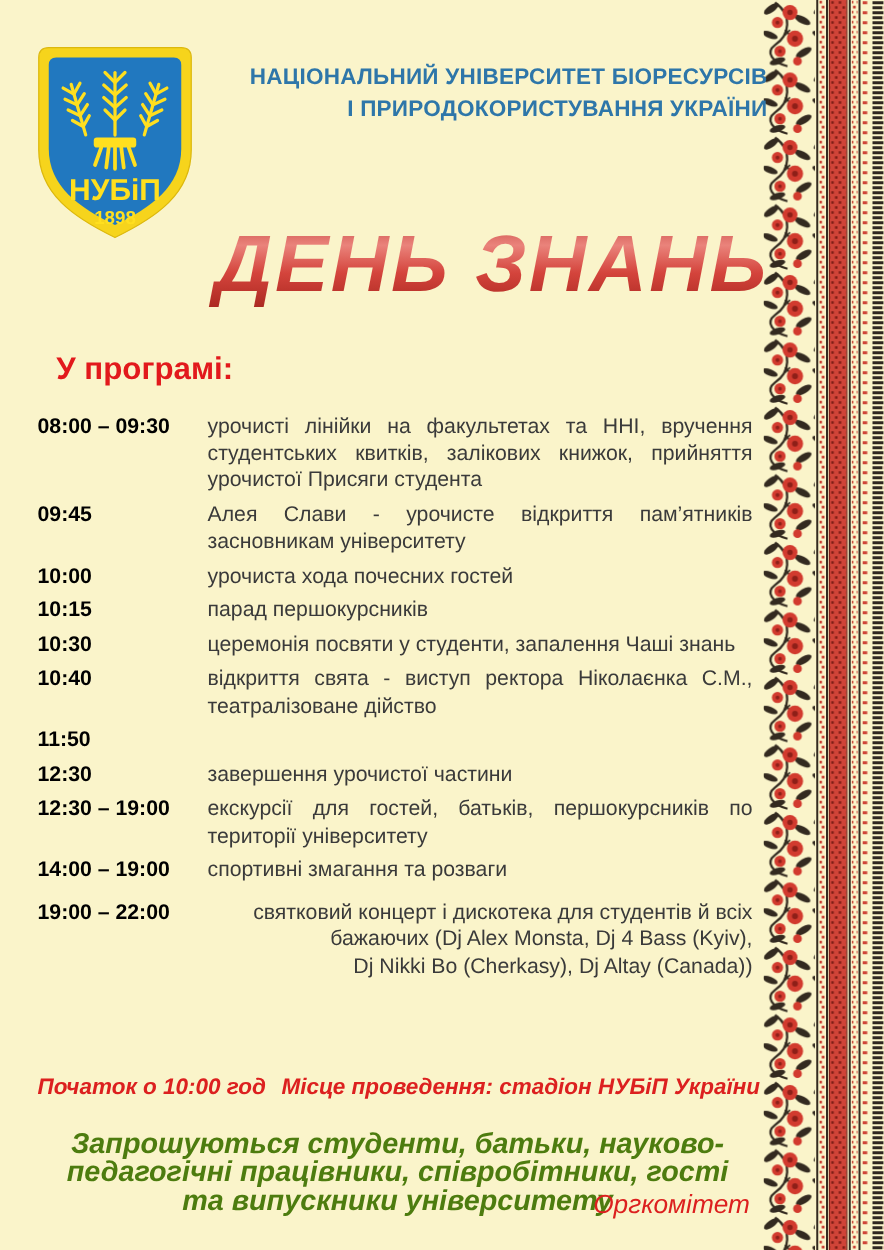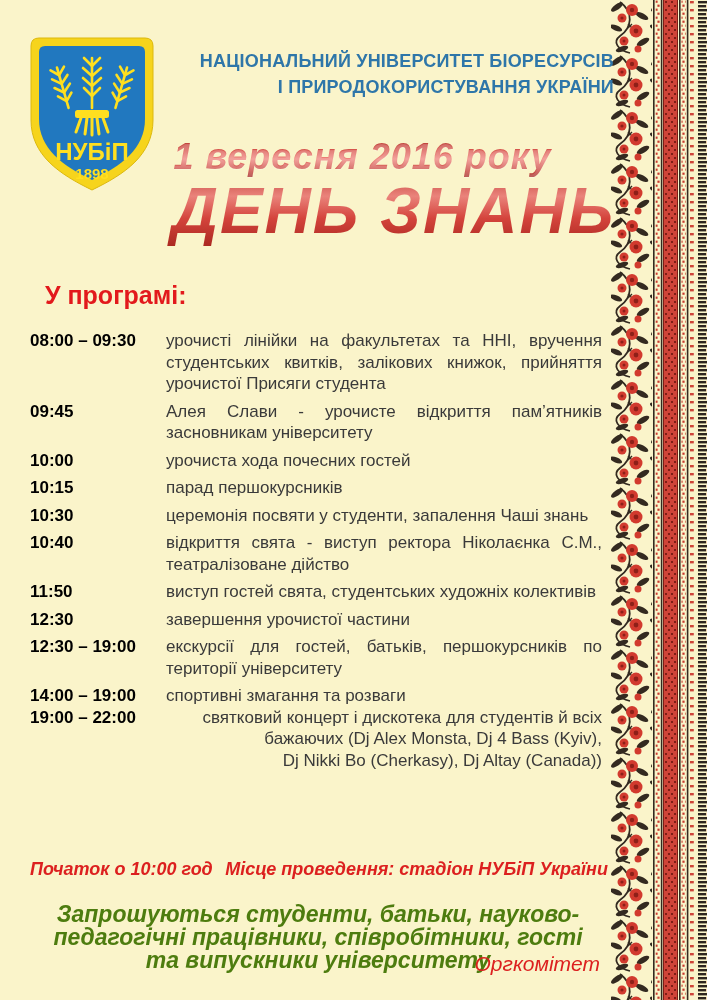--- a/index.html
+++ b/index.html
@@ -42,21 +42,21 @@
     -webkit-background-clip:text; background-clip:text;
     -webkit-text-fill-color:transparent;
   }
   
   .program-heading {
     position:absolute; left:45px; top:281px; width:580px;
     font-size:25px; font-weight:bold; color:#e2191c;
   }
   .schedule { position:absolute; left:30px; top:330px; width:578px; font-size:17px; line-height:21.5px; }
   .srow { display:flex; margin-bottom:6px; }
-  .srow.tight { margin-bottom:0; }
+  .srow.tight { margin-bottom:12px; }
   .time { width:136px; flex:none; color:#000000; font-weight:bold; }
   .desc { flex:1; color:#3a3a3a; text-align:justify; padding-right:6px; }
   .desc.pre { white-space:pre-line; text-align:right; }
   
   .footer-row {
     position:absolute; left:30px; top:859px; width:578px;
     display:flex; justify-content:space-between;
     color:#dc201f; font-weight:bold; font-style:italic; font-size:18px;
   }
   .invitation {
@@ -171,21 +171,20 @@
       <text x="64" y="124" text-anchor="middle" font-family="Liberation Sans, sans-serif" font-size="24" font-weight="bold" fill="#ffdf1f">НУБіП</text>
       <text x="64" y="143" text-anchor="middle" font-family="Liberation Sans, sans-serif" font-size="15" font-weight="bold" fill="#ffdf1f">1898</text>
     </svg>
   </div>
 
   <div class="univ-name">
     <div>НАЦІОНАЛЬНИЙ УНІВЕРСИТЕТ БІОРЕСУРСІВ</div>
     <div>І ПРИРОДОКОРИСТУВАННЯ УКРАЇНИ</div>
   </div>
 
-  <div class="date-title">1 вересня 2016 року</div>
   <div class="event-title">ДЕНЬ ЗНАНЬ</div>
 
   <div class="program-heading">У програмі:</div>
 
   <div class="schedule">
     <div class="srow">
       <div class="time">08:00 – 09:30</div>
       <div class="desc">урочисті лінійки на факультетах та ННІ, вручення студентських квитків, залікових книжок, прийняття урочистої Присяги студента</div>
     </div>
     <div class="srow">
@@ -203,21 +202,20 @@
     <div class="srow">
       <div class="time">10:30</div>
       <div class="desc">церемонія посвяти у студенти, запалення Чаші знань</div>
     </div>
     <div class="srow">
       <div class="time">10:40</div>
       <div class="desc">відкриття свята - виступ ректора Ніколаєнка С.М., театралізоване дійство</div>
     </div>
     <div class="srow">
       <div class="time">11:50</div>
-      <div class="desc">виступ гостей свята, студентських художніх колективів</div>
     </div>
     <div class="srow">
       <div class="time">12:30</div>
       <div class="desc">завершення урочистої частини</div>
     </div>
     <div class="srow">
       <div class="time">12:30 – 19:00</div>
       <div class="desc">екскурсії для гостей, батьків, першокурсників по території університету</div>
     </div>
     <div class="srow tight">

